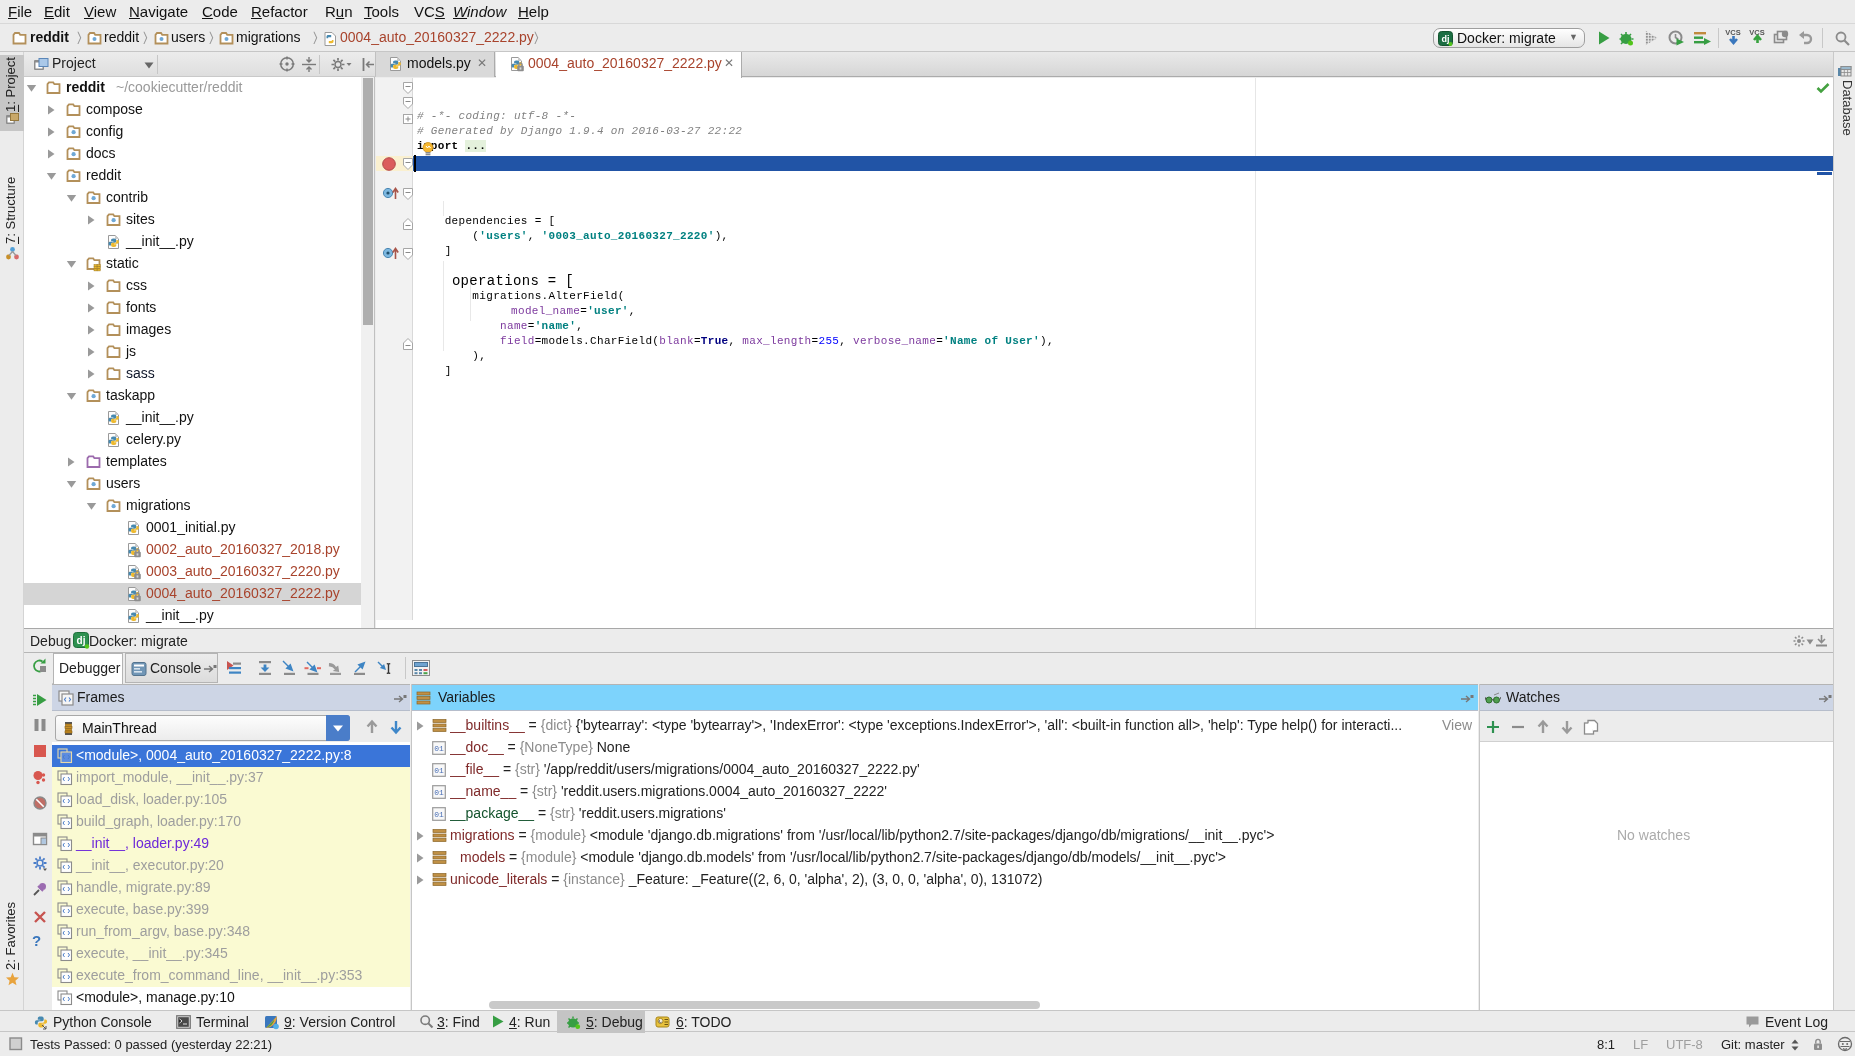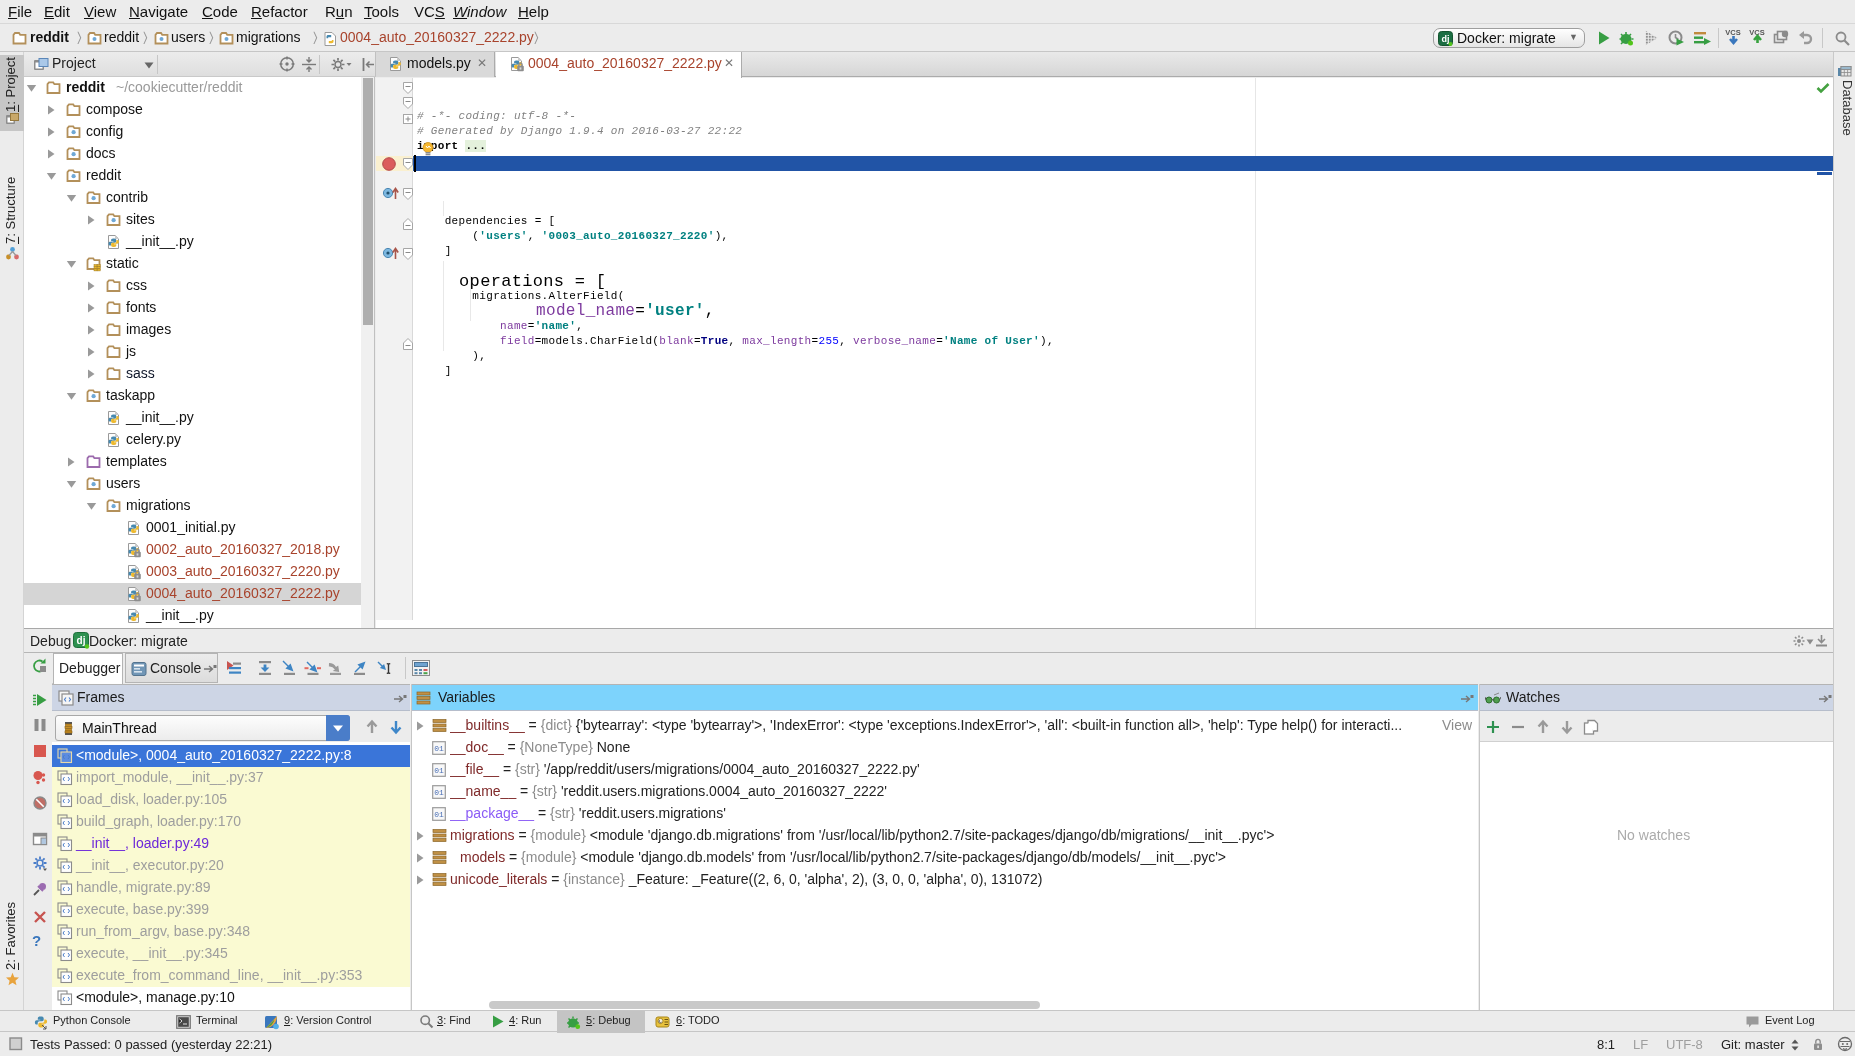--- a/index.html
+++ b/index.html
@@ -416,23 +416,23 @@
   <div class="abs" style="left:94px;top:198px;width:1px;height:45px;background:#e8e8e8;"></div>
   <div class="abs" style="left:0;top:78px;width:37px;height:15px;background:#faf0d0;"></div>
   <div class="abs" style="left:37px;top:78px;width:1420px;height:15px;background:#2154a6;"></div>
   <div class="abs mono" style="left:41px;top:3px;font-size:11px;line-height:15px;white-space:pre;color:#000;"><i style="color:#808080"># -*- coding: utf-8 -*-</i></div>
   <div class="abs mono" style="left:41px;top:18px;font-size:11px;line-height:15px;white-space:pre;color:#000;"><i style="color:#808080"># Generated by Django 1.9.4 on 2016-03-27 22:22</i></div>
   <div class="abs mono" style="left:41px;top:33px;font-size:11px;line-height:15px;white-space:pre;color:#000;"><b>import</b> <b style="background:#e4f1dc;">...</b></div>
   <div class="abs mono" style="left:41px;top:78px;font-size:11px;line-height:15px;white-space:pre;color:#fff;"><b>class</b> Migration(migrations.Migration):</div>
   <div class="abs mono" style="left:41px;top:108px;font-size:11px;line-height:15px;white-space:pre;color:#000;">    dependencies = [</div>
   <div class="abs mono" style="left:41px;top:123px;font-size:11px;line-height:15px;white-space:pre;color:#000;">        (<b style="color:#008080">'users'</b>, <b style="color:#008080">'0003_auto_20160327_2220'</b>),</div>
   <div class="abs mono" style="left:41px;top:138px;font-size:11px;line-height:15px;white-space:pre;color:#000;">    ]</div>
-  <div class="abs mono" style="left:41px;top:168px;font-size:17px;line-height:15px;white-space:pre;color:#000;">    operations = [</div>
+  <div class="abs mono" style="left:41px;top:168px;font-size:14px;line-height:15px;white-space:pre;color:#000;">    operations = [</div>
   <div class="abs mono" style="left:41px;top:183px;font-size:11px;line-height:15px;white-space:pre;color:#000;">        migrations.AlterField(</div>
-  <div class="abs mono" style="left:41px;top:198px;font-size:16px;line-height:15px;white-space:pre;color:#000;">            <span style="color:#7d3a9e">model_name</span>=<b style="color:#008080">'user'</b>,</div>
+  <div class="abs mono" style="left:52px;top:198px;font-size:11px;line-height:15px;white-space:pre;color:#000;">            <span style="color:#7d3a9e">model_name</span>=<b style="color:#008080">'user'</b>,</div>
   <div class="abs mono" style="left:41px;top:213px;font-size:11px;line-height:15px;white-space:pre;color:#000;">            <span style="color:#7d3a9e">name</span>=<b style="color:#008080">'name'</b>,</div>
   <div class="abs mono" style="left:41px;top:228px;font-size:11px;line-height:15px;white-space:pre;color:#000;">            <span style="color:#7d3a9e">field</span>=models.CharField(<span style="color:#7d3a9e">blank</span>=<b style="color:#000080">True</b>, <span style="color:#7d3a9e">max_length</span>=<span style="color:#0000ff">255</span>, <span style="color:#7d3a9e">verbose_name</span>=<b style="color:#008080">'Name of User'</b>),</div>
   <div class="abs mono" style="left:41px;top:243px;font-size:11px;line-height:15px;white-space:pre;color:#000;">        ),</div>
   <div class="abs mono" style="left:41px;top:258px;font-size:11px;line-height:15px;white-space:pre;color:#000;">    ]</div>
   <div class="abs" style="left:38px;top:77px;width:2px;height:17px;background:#000;"></div>
   <svg class="abs" style="left:6px;top:79px;" width="15" height="14">
       <circle cx="7" cy="7" r="6.3" fill="#db5c5c" stroke="#b24848" stroke-width="1"></circle>
     </svg>
   <svg class="abs" style="left:45px;top:64px;" width="14" height="15">
       <circle cx="7" cy="5.5" r="5" fill="#f5b62e" stroke="#c98f1d" stroke-width="0.8"></circle>
@@ -791,21 +791,21 @@
     <div class="abs" style="left:426px;top:132px;width:1028px;height:22px;overflow:hidden;white-space:nowrap;"><span style="color:#7f2929;">__file__</span><span style="color:#222;"> = </span><span style="color:#8c8c8c;">{str}</span><span style="color:#222;"> '/app/reddit/users/migrations/0004_auto_20160327_2222.py'</span></div>
   <svg class="abs" style="left:408px;top:156px;" width="14" height="14">
       <rect x="0.7" y="0.7" width="12.6" height="12.6" fill="#f8f8f8" stroke="#9a9a9a" stroke-width="1.2"></rect>
       <text x="7" y="10" font-size="8" fill="#4a6fb5" text-anchor="middle" font-family="Liberation Mono">01</text>
     </svg>
     <div class="abs" style="left:426px;top:154px;width:1028px;height:22px;overflow:hidden;white-space:nowrap;"><span style="color:#7f2929;">__name__</span><span style="color:#222;"> = </span><span style="color:#8c8c8c;">{str}</span><span style="color:#222;"> 'reddit.users.migrations.0004_auto_20160327_2222'</span></div>
   <svg class="abs" style="left:408px;top:178px;" width="14" height="14">
       <rect x="0.7" y="0.7" width="12.6" height="12.6" fill="#f8f8f8" stroke="#9a9a9a" stroke-width="1.2"></rect>
       <text x="7" y="10" font-size="8" fill="#4a6fb5" text-anchor="middle" font-family="Liberation Mono">01</text>
     </svg>
-    <div class="abs" style="left:426px;top:176px;width:1028px;height:22px;overflow:hidden;white-space:nowrap;"><span style="color:#8b5cf6;text-align:right;">__package__</span><span style="color:#222;"> = </span><span style="color:#8c8c8c;">{str}</span><span style="color:#222;"> 'reddit.users.migrations'</span></div>
+    <div class="abs" style="left:426px;top:176px;width:1028px;height:22px;overflow:hidden;white-space:nowrap;"><span style="color:#14532d;text-align:right;">__package__</span><span style="color:#222;"> = </span><span style="color:#8c8c8c;">{str}</span><span style="color:#222;"> 'reddit.users.migrations'</span></div>
   <svg class="abs" style="left:391px;top:202px;" width="10" height="10">
       <path d="M2 0.5 L8.5 5 L2 9.5 z" fill="#9a9a9a"></path>
     </svg>
     <svg class="abs" style="left:408px;top:200px;" width="16" height="14">
       <g fill="#c09045" stroke="#8a6525" stroke-width="0.7">
         <rect x="1" y="0.5" width="13" height="3"></rect>
         <rect x="1" y="5" width="13" height="3"></rect>
         <rect x="1" y="9.5" width="13" height="3"></rect>
       </g>
     </svg>
@@ -861,21 +861,21 @@
       <path d="M8 2 v11 M3.5 8.5 L8 13.5 l4.5-5" stroke="#9a9a9a" stroke-width="2.4" fill="none"></path>
     </svg>
   <svg class="abs" style="left:1559px;top:90px;" width="17" height="16">
       <rect x="1.5" y="4" width="9" height="11" fill="#fff" stroke="#8b8b8b" stroke-width="1.3"></rect>
       <path d="M5 4 V1.5 h6.5 l3 3 V12 h-4" fill="#fff" stroke="#8b8b8b" stroke-width="1.3"></path>
     </svg>
   <div class="abs" style="left:1456px;top:113px;width:353px;height:269px;background:#fff;"></div>
   <span class="abs" style="left:1593px;top:198px;color:#ababab;">No watches</span>
 </div>
 
-<div class="abs" id="bottombar" style="left:0;top:1010px;width:1855px;height:22px;background:#ececec;border-top:1px solid #c6c6c6;border-bottom:1px solid #c6c6c6;font-size:11px;color:#222;">
+<div class="abs" id="bottombar" style="left:0;top:1010px;width:1855px;height:22px;background:#ececec;border-top:1px solid #c6c6c6;border-bottom:1px solid #c6c6c6;font-size:14px;color:#222;">
   <svg class="abs" style="left:33px;top:3px;" width="16" height="16">
       <path d="M7.2 2.6 c-1.8 0-2.4.9-2.4 1.9 v1.2 h2.6 v.6 h-3.7 c-1 0-1.8.7-1.8 2.1 0 1.4.7 2.1 1.8 2.1 h1 v-1.5 c0-1 .8-1.8 1.9-1.8 h2.5 c.9 0 1.6-.7 1.6-1.6 v-1.1 c0-1-.9-1.9-2.1-1.9 z" fill="#4789b0"></path>
       <path d="M8.8 13.4 c1.8 0 2.4-.9 2.4-1.9 v-1.2 h-2.6 v-.6 h3.7 c1 0 1.8-.7 1.8-2.1 0-1.4-.7-2.1-1.8-2.1 h-1 v1.5 c0 1-.8 1.8-1.9 1.8 h-2.5 c-.9 0-1.6.7-1.6 1.6 v1.1 c0 1 .9 1.9 2.1 1.9 z" fill="#edb92e"></path>
       <path d="M9 11 l4 4 m0-3 v3 h-3" stroke="#555" stroke-width="1" fill="none"></path>
     </svg>
   <span class="abs" style="left:53px;top:3px;">Python Console</span>
   <svg class="abs" style="left:176px;top:4px;" width="15" height="14">
       <rect x="0.7" y="0.7" width="13.6" height="12.6" fill="#d7d7d7" stroke="#777" stroke-width="1.2"></rect>
       <rect x="2.2" y="2.2" width="10.6" height="9.6" fill="#4a4a4a"></rect>
       <path d="M3.5 4 l2.5 2 -2.5 2 M7 9 h4" stroke="#e8e8e8" stroke-width="1"></path>

